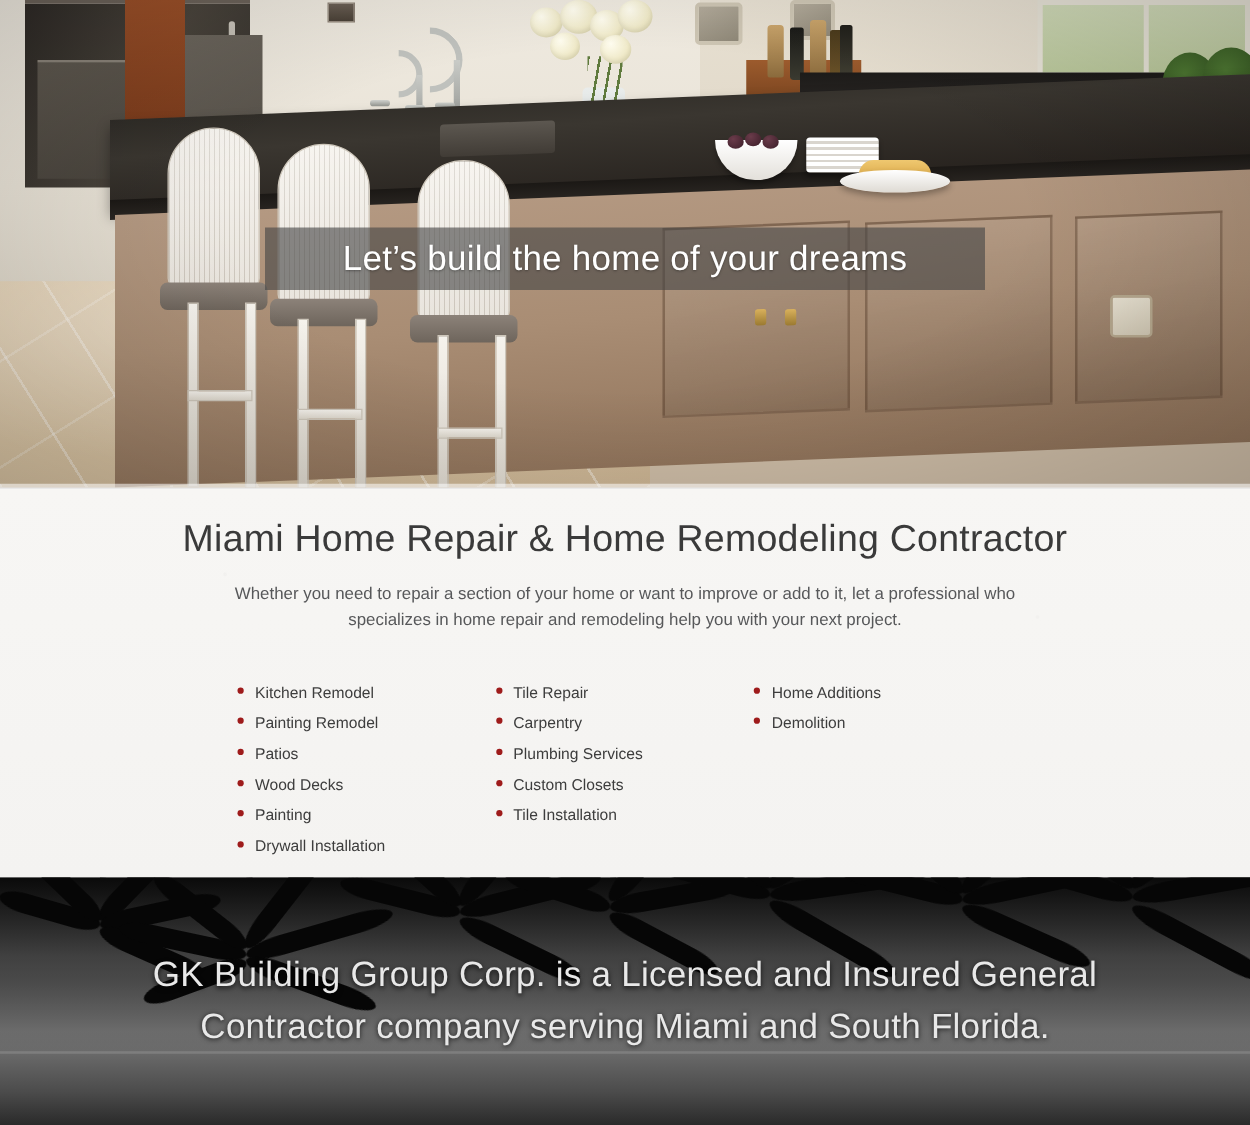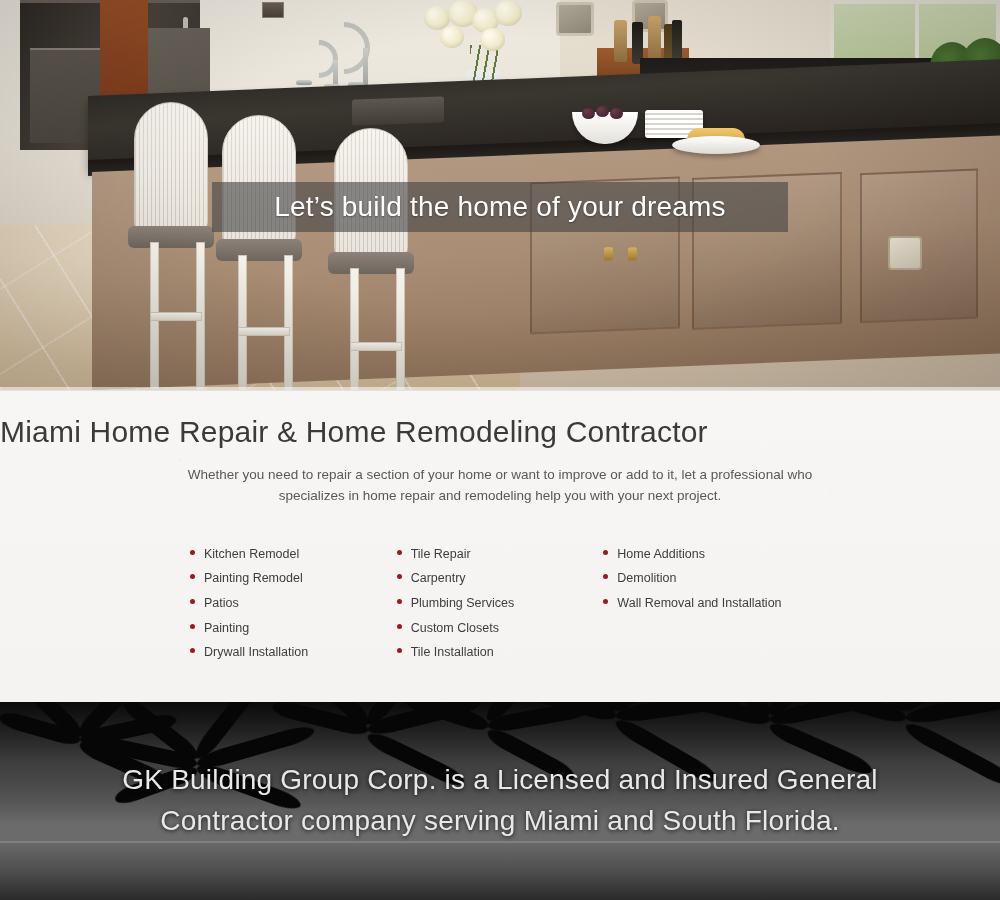--- a/index.html
+++ b/index.html
@@ -275,21 +275,21 @@
   .mid{
     position:relative; width:1000px; height:312px;
     background:
       radial-gradient(circle at 18% 22%, rgba(0,0,0,.018) 0 1px, rgba(0,0,0,0) 2px),
       radial-gradient(circle at 62% 58%, rgba(0,0,0,.016) 0 1px, rgba(0,0,0,0) 2px),
       radial-gradient(circle at 83% 33%, rgba(0,0,0,.015) 0 1px, rgba(0,0,0,0) 2px),
       linear-gradient(180deg,#f7f6f4,#f4f3f1);
     border-top:1px solid #e2e2e2;
   }
   .mid-title{
-    text-align:left; font-size:30px; font-weight:300; color:#3a3a3a;
+    text-align:center; font-size:30px; font-weight:300; color:#3a3a3a;
     padding-top:24px; letter-spacing:.2px;
   }
   .mid-sub{
     max-width:640px; margin:16px auto 0; text-align:center;
     font-size:13.5px; line-height:1.55; color:#57585a; font-weight:400;
   }
   .cols{
     display:flex; justify-content:center; gap:0; margin-top:38px;
     padding:0 190px;
   }
@@ -465,38 +465,38 @@
   <section class="mid">
     <h1 class="mid-title">Miami Home Repair &amp; Home Remodeling Contractor</h1>
     <p class="mid-sub">Whether you need to repair a section of your home or want to improve or add to it, let a professional who specializes in home repair and remodeling help you with your next project.</p>
 
     <div class="cols">
       <div class="col">
         <ul>
           <li>Kitchen Remodel</li>
           <li>Painting Remodel</li>
           <li>Patios</li>
+          <li>Wood Decks</li>
           <li>Painting</li>
           <li>Drywall Installation</li>
         </ul>
       </div>
       <div class="col">
         <ul>
           <li>Tile Repair</li>
           <li>Carpentry</li>
           <li>Plumbing Services</li>
           <li>Custom Closets</li>
           <li>Tile Installation</li>
         </ul>
       </div>
       <div class="col">
         <ul>
           <li>Home Additions</li>
           <li>Demolition</li>
-          <li>Wall Removal and Installation</li>
         </ul>
       </div>
     </div>
   </section>
 
   <section class="palms">
     <div class="sky"></div>
     <div class="sand"></div>
     <div class="horizon"></div>
 

